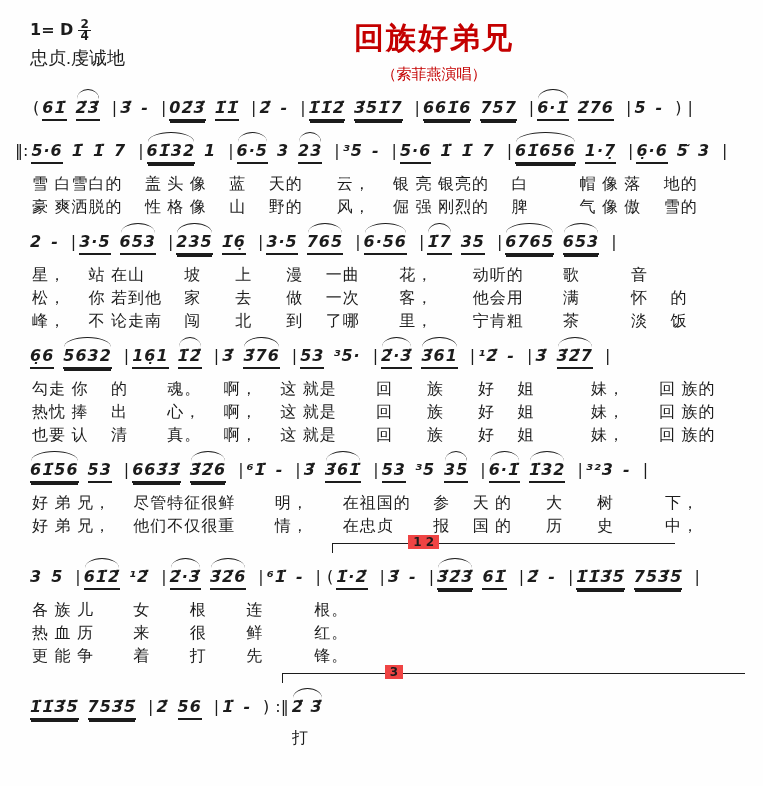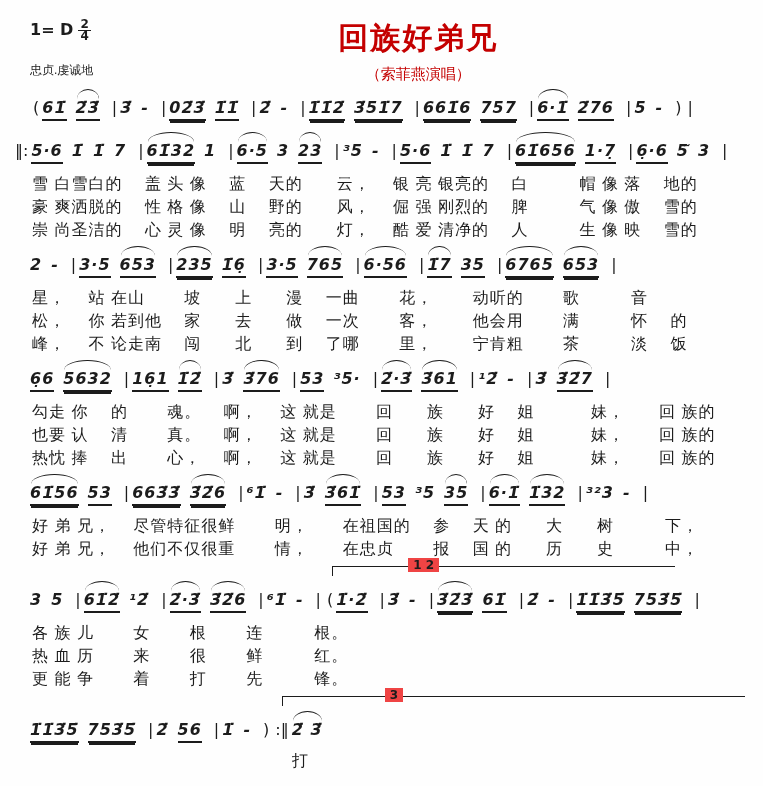--- a/index.html
+++ b/index.html
@@ -4,21 +4,21 @@
 <style>
   html,body{margin:0;padding:0;background:#e8e8e8;}
   .page{position:relative;width:763px;height:786px;background:#fefefe;margin:0 auto;
         font-family:"Liberation Sans",sans-serif;color:#1c1c1c;overflow:hidden;}
   
   .header{display:flex;justify-content:flex-end;padding:18px 20px 0 30px;}
   .hdr-left{font-size:15px;line-height:24px;}
   .keysig{display:flex;align-items:center;font-size:16px;font-weight:bold;font-family:"DejaVu Sans",sans-serif;}
   .frac{display:inline-flex;flex-direction:column;align-items:center;font-size:12px;line-height:11px;margin-left:5px;font-weight:bold;}
   .frac .num{border-bottom:1px solid #1c1c1c;padding:0 2px;}
-  .tempo{font-size:12px;margin-top:16px;}
+  .tempo{font-size:18px;margin-top:4px;}
   .hdr-center{text-align:center;flex:1;}
   .title{font-size:30px;font-weight:bold;letter-spacing:2px;}
   .subtitle{font-size:15px;margin-top:6px;}
   .hdr-right{text-align:right;font-size:15px;line-height:26px;white-space:nowrap;}
   
   .mline{display:flex;align-items:baseline;padding:14px 6px 6px 30px;flex-wrap:nowrap;}
   .mline.tight{padding-left:12px;}
   .tk{position:relative;font-family:"DejaVu Sans",sans-serif;font-weight:bold;font-style:italic;
       font-size:16px;letter-spacing:1px;margin-right:9px;white-space:nowrap;padding-bottom:2px;}
   .tk.bar{font-style:normal;font-weight:normal;margin:0 3px;letter-spacing:0;}
@@ -115,21 +115,20 @@
       <span class="tk u1">1·7̣</span>
       <span class="tk bar">|</span>
       <span class="tk u1">6̣·6</span>
       <span class="tk">5̃</span>
       <span class="tk">3</span>
       <span class="tk bar">|</span>
     </div>
   <div class="lyrics">
       <div class="lyric-row">雪 白雪白的　 盖 头 像　 蓝　 天的　　云，　 银 亮 银亮的　 白　　　帽 像 落　 地的</div>
       <div class="lyric-row">豪 爽洒脱的　 性 格 像　 山　 野的　　风，　 倔 强 刚烈的　 脾　　　气 像 傲　 雪的</div>
-      <div class="lyric-row">崇 尚圣洁的　 心 灵 像　 明　 亮的　　灯，　 酷 爱 清净的　 人　　　生 像 映　 雪的</div>
     </div>
   <div class="mline">
       <span class="tk">2</span>
       <span class="tk">-</span>
       <span class="tk bar">|</span>
       <span class="tk u1">3·5</span>
       <span class="tk u1 slur">653</span>
       <span class="tk bar">|</span>
       <span class="tk u2 slur">235</span>
       <span class="tk u1">1̇6̣</span>
@@ -169,22 +168,22 @@
       <span class="tk bar">|</span>
       <span class="tk">¹2̇</span>
       <span class="tk">-</span>
       <span class="tk bar">|</span>
       <span class="tk">3̇</span>
       <span class="tk u1 slur">3̇2̇7</span>
       <span class="tk bar">|</span>
     </div>
   <div class="lyrics">
       <div class="lyric-row">勾走 你　 的　　 魂。　 啊，　 这 就是　　 回　　族　　好　 姐　　　 妹，　　回 族的</div>
+      <div class="lyric-row">热忱 捧　 出　　 心，　 啊，　 这 就是　　 回　　族　　好　 姐　　　 妹，　　回 族的</div>
       <div class="lyric-row">也要 认　 清　　 真。　 啊，　 这 就是　　 回　　族　　好　 姐　　　 妹，　　回 族的</div>
-      <div class="lyric-row">热忱 捧　 出　　 心，　 啊，　 这 就是　　 回　　族　　好　 姐　　　 妹，　　回 族的</div>
     </div>
   <div class="mline">
       <span class="tk u2 slur">61̇56</span>
       <span class="tk u1">53</span>
       <span class="tk bar">|</span>
       <span class="tk u2">663̇3̇</span>
       <span class="tk u2 slur">3̇2̇6</span>
       <span class="tk bar">|</span>
       <span class="tk">⁶1̇</span>
       <span class="tk">-</span>

